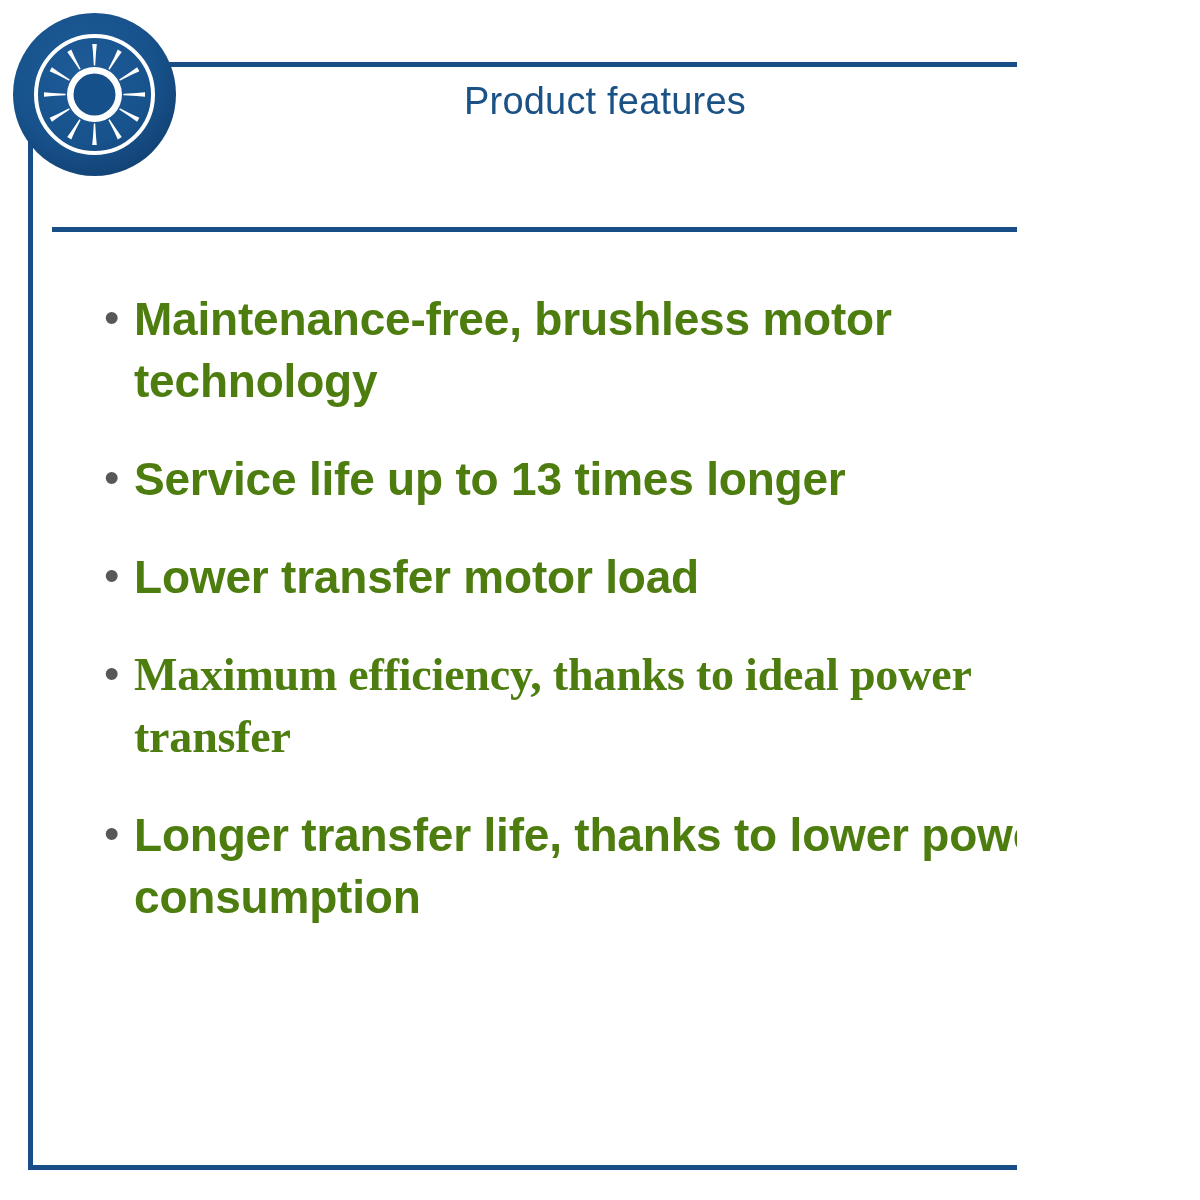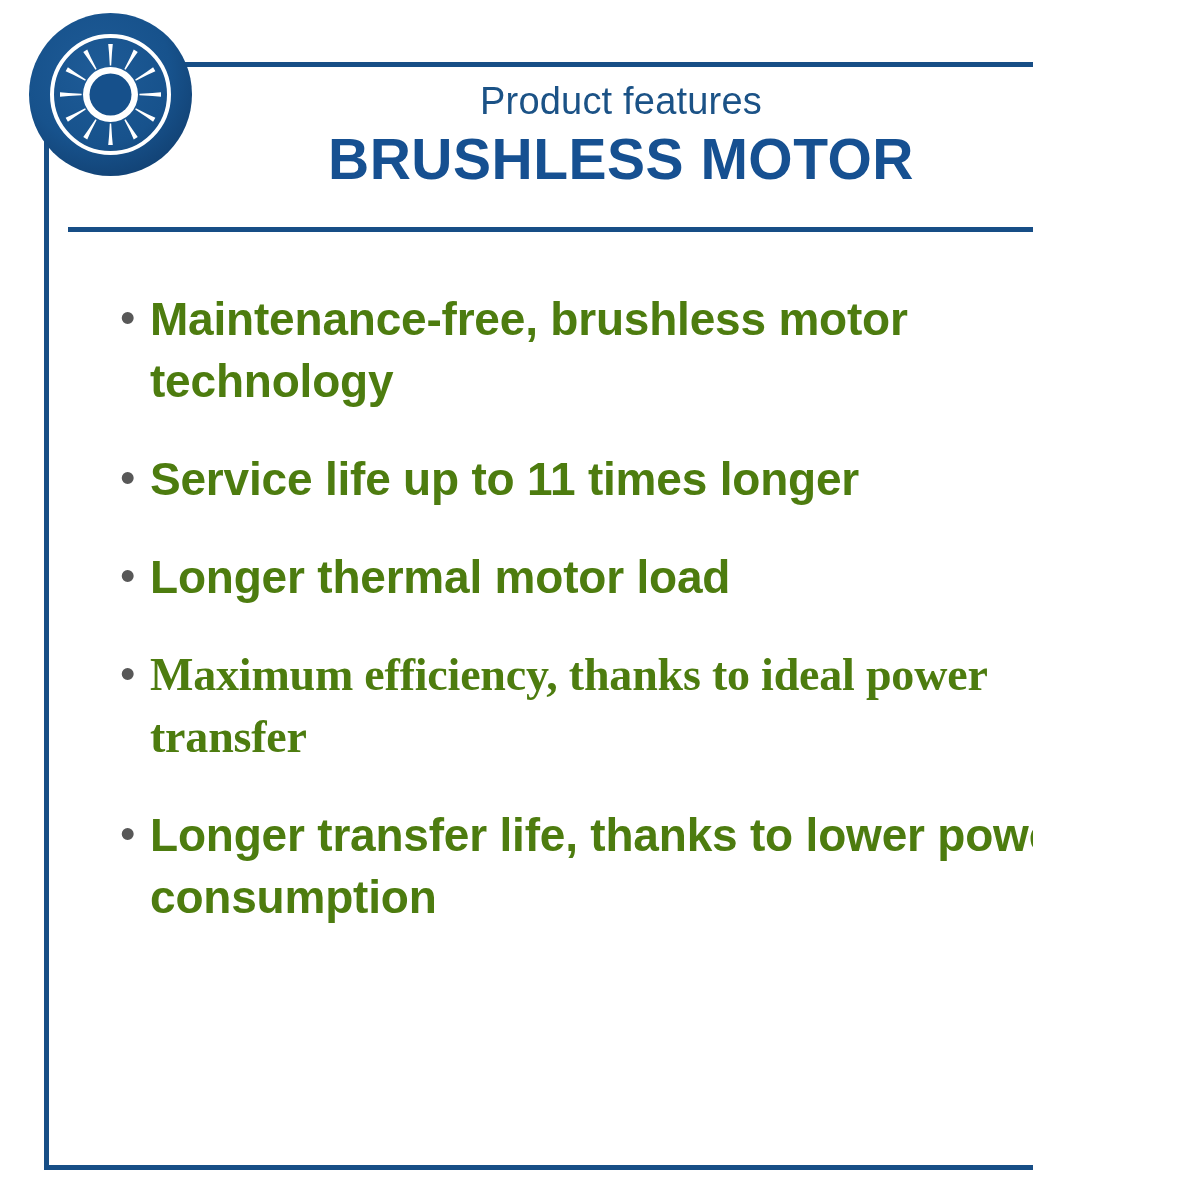--- a/index.html
+++ b/index.html
@@ -10,21 +10,20 @@
   }
   body {
     font-family: "Liberation Sans", sans-serif;
   }
   #page {
     position: relative;
     width: 1017px;
     height: 1200px;
     background: #ffffff;
     overflow: hidden;
-    margin-left: 16px;
   }
 
   
   #frame {
     position: absolute;
     left: 28px;
     top: 62px;
     width: 1142px;
     height: 1108px;
     border: 5px solid #174E86;
@@ -157,40 +156,39 @@
 
       <use href="#spokeGroup"></use>
 
       <circle cx="81.5" cy="81.5" r="27.5" fill="#ffffff"></circle>
       <circle cx="81.5" cy="81.5" r="21.0" fill="#16508B"></circle>
     </svg>
   </div>
 
   <div id="header">
     <div id="eyebrow">Product features</div>
-    <div id="headline">BRUSHLESS MOTOR</div>
   </div>
 
   <div id="divider"></div>
 
   <div id="features">
 
     <div class="feature f0">
       <span class="bullet">•</span>
       <span class="feature-text">Maintenance-free, brushless motor technology</span>
     </div>
 
     <div class="feature f1">
       <span class="bullet">•</span>
-      <span class="feature-text">Service life up to 11 times longer</span>
+      <span class="feature-text">Service life up to 13 times longer</span>
     </div>
 
     <div class="feature f2">
       <span class="bullet">•</span>
-      <span class="feature-text">Longer thermal motor load</span>
+      <span class="feature-text">Lower transfer motor load</span>
     </div>
 
     <div class="feature f3">
       <span class="bullet">•</span>
       <span class="feature-text">Maximum efficiency, thanks to ideal power transfer</span>
     </div>
 
     <div class="feature f4">
       <span class="bullet">•</span>
       <span class="feature-text">Longer transfer life, thanks to lower power consumption</span>

